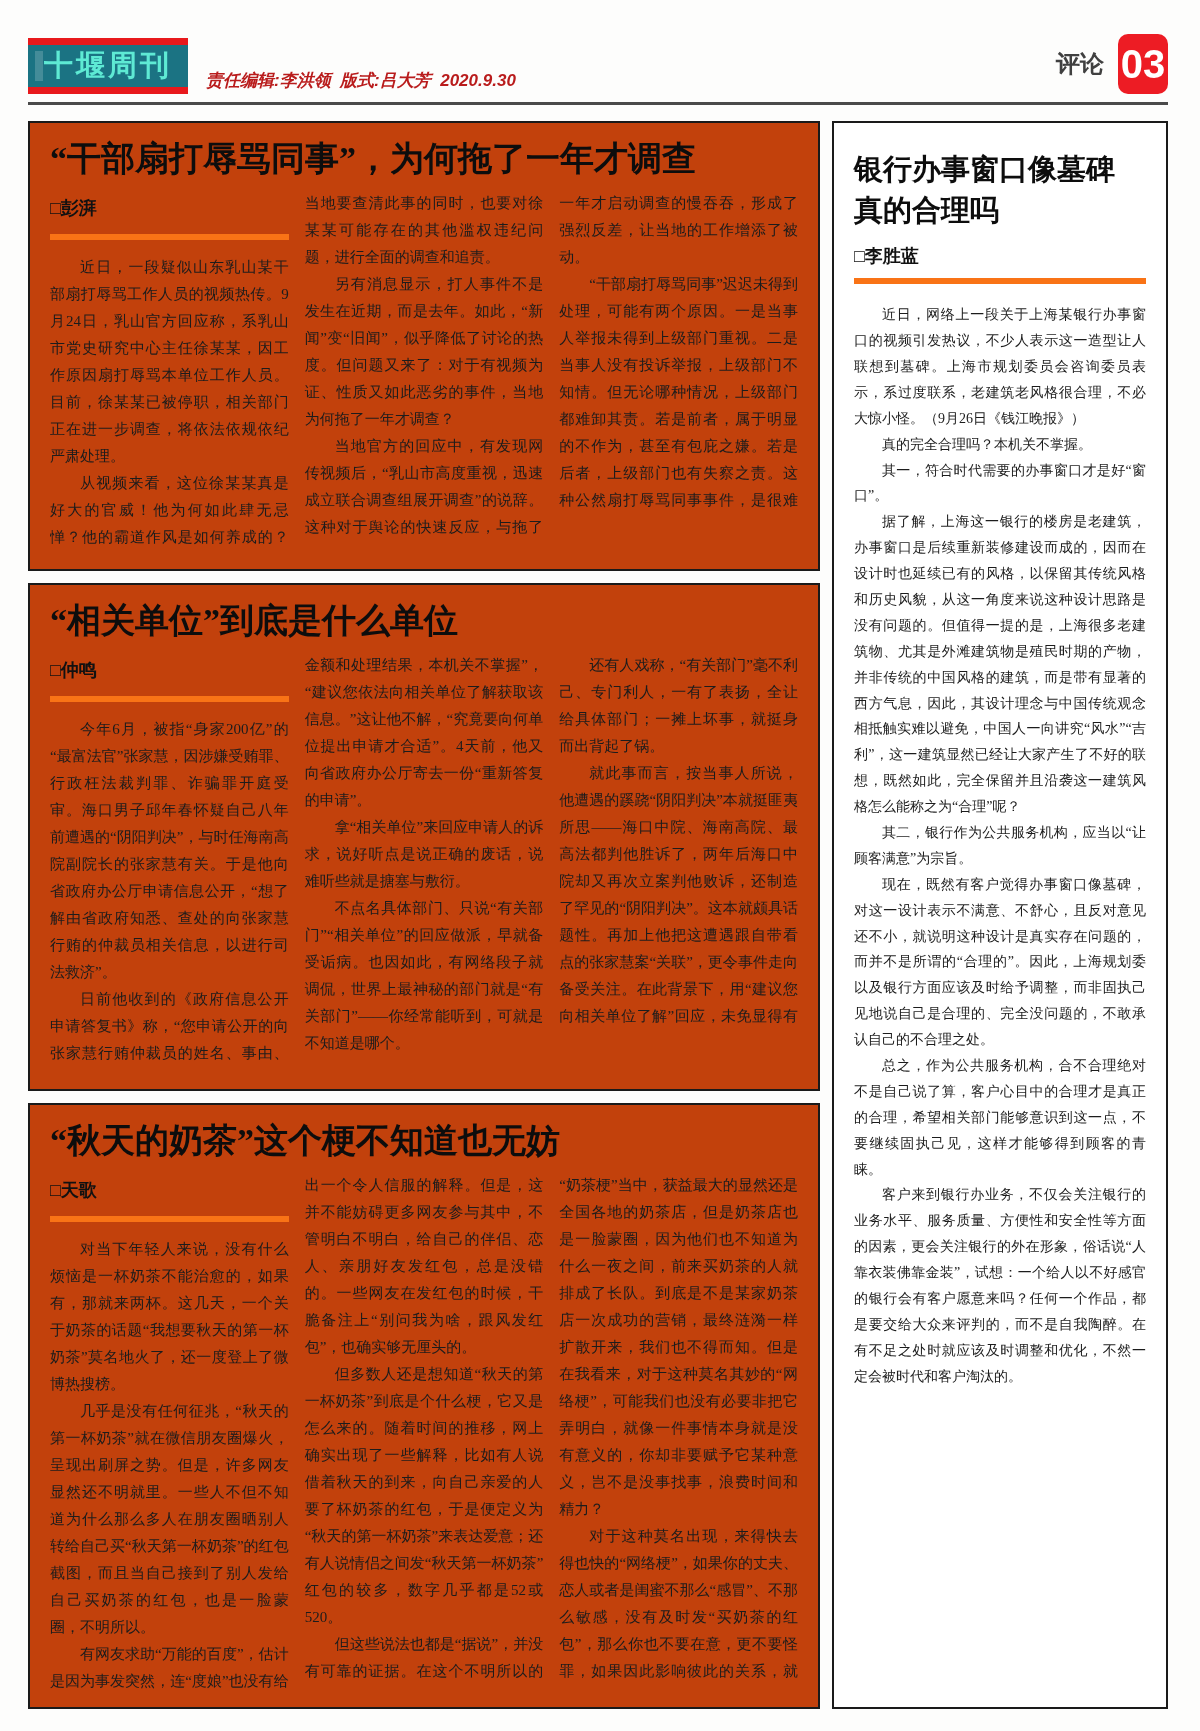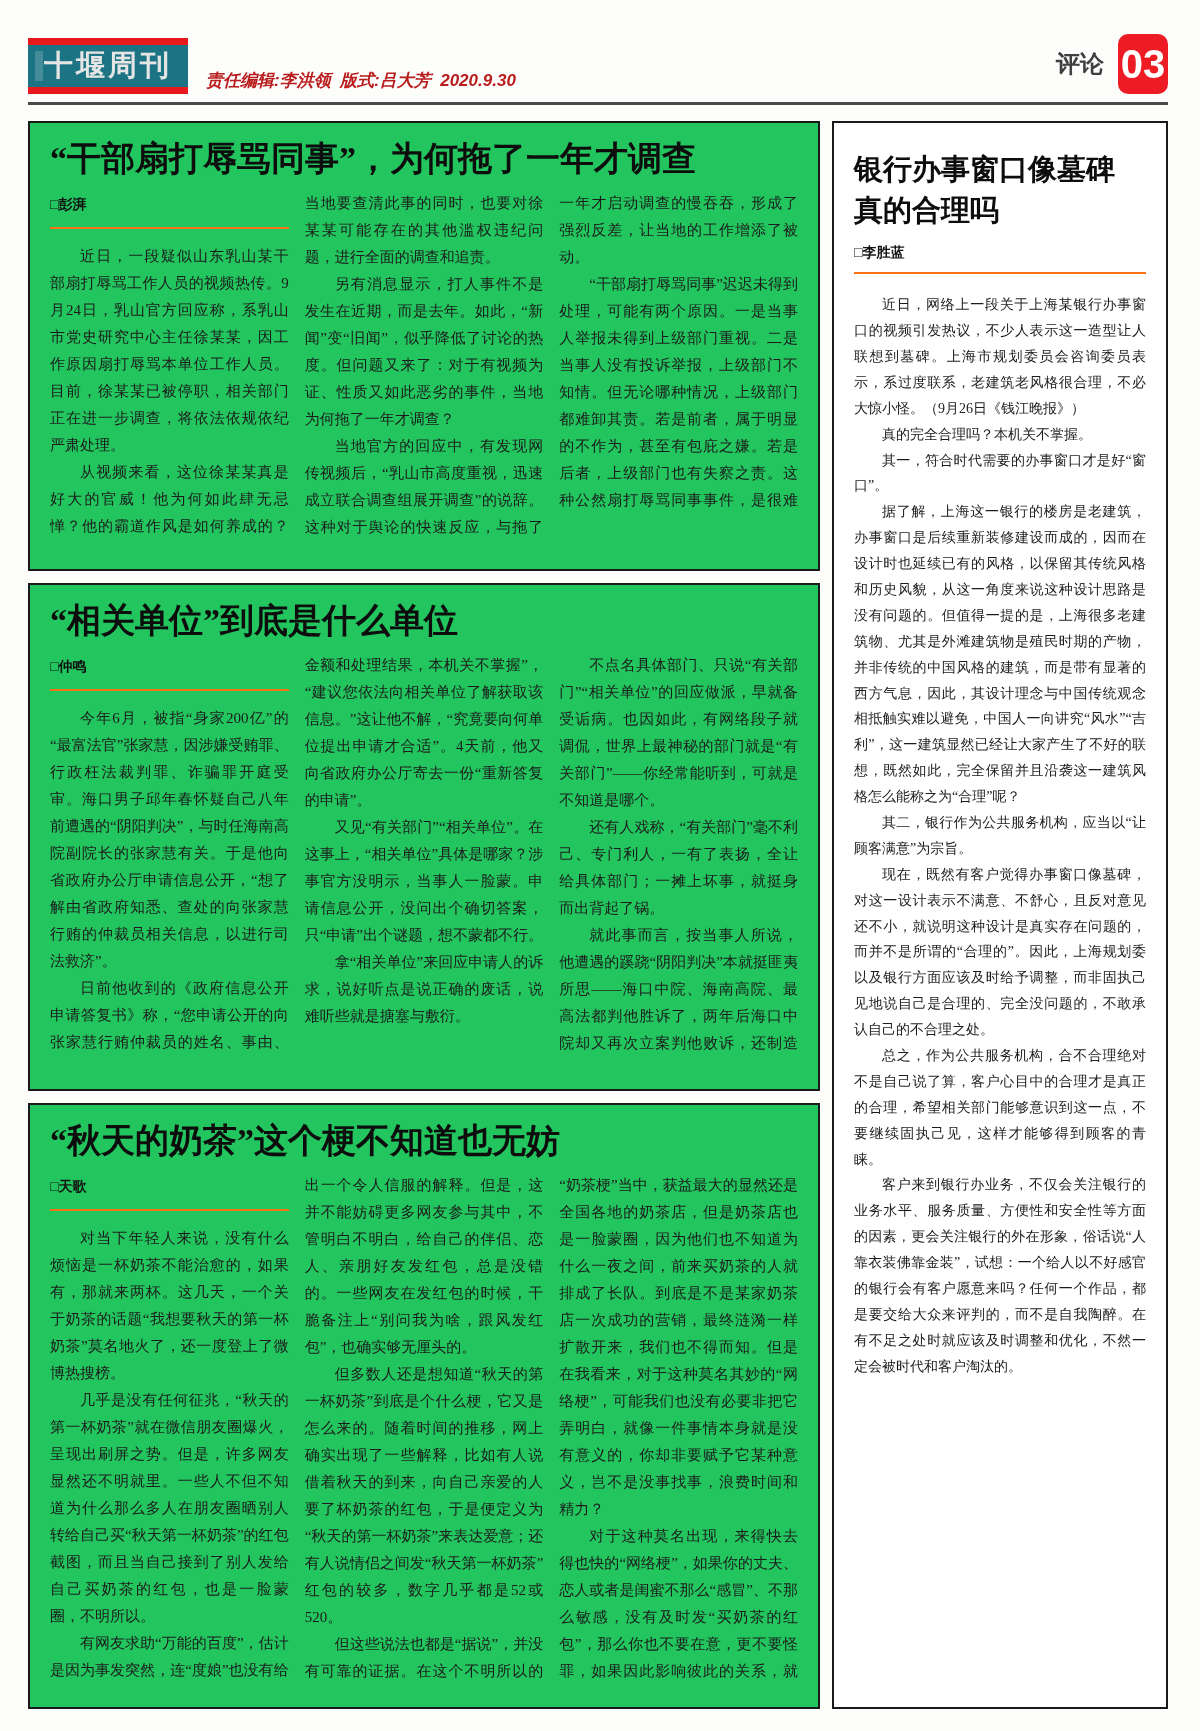--- a/index.html
+++ b/index.html
@@ -21,21 +21,21 @@
     padding-bottom:8px;
   }
   .masthead{
     width:160px;height:56px;
     display:flex;flex-direction:column;
     flex-shrink:0;
   }
   .masthead .bar{height:7px;}
   .masthead .mid{
     flex:1;display:flex;align-items:center;justify-content:center;
-    color:#e5e5e5;font-size:29px;font-weight:bold;letter-spacing:3px;
+    color:#5eead4;font-size:29px;font-weight:bold;letter-spacing:3px;
     position:relative;
   }
   .masthead .mid::before{
     content:"";position:absolute;left:7px;top:6px;bottom:6px;width:8px;
     background:rgba(255,255,255,0.18);
   }
   .editor-line{
     margin-left:18px;
     font-family:"Liberation Sans","DejaVu Sans",sans-serif;
     font-weight:bold;font-style:italic;
@@ -51,43 +51,43 @@
   .page-badge{
     width:50px;height:60px;border-radius:10px;
     color:#fff;display:flex;align-items:center;justify-content:center;
     font-family:"Liberation Sans","DejaVu Sans",sans-serif;
     font-size:40px;font-weight:bold;
   }
 
   
   .content{display:flex;gap:12px;margin-top:16px;}
   .left-col{width:792px;display:flex;flex-direction:column;gap:12px;flex-shrink:0;}
-  .box{border:2px solid #1a1a1a;background:#22c55e;padding:12px 20px 4px 20px;box-sizing:border-box;}
+  .box{border:2px solid #1a1a1a;background:#c2410c;padding:12px 20px 4px 20px;box-sizing:border-box;}
   .box1{height:450px;}
   .box2{height:508px;}
   .box3{height:606px;}
 
   .article-title{
     font-size:34px;font-weight:900;color:#0d0d0d;
     margin:4px 0 10px 0;line-height:1.2;
     letter-spacing:0px;
   }
   .article-body{
     column-count:3;column-gap:16px;column-fill:auto;
     font-size:15px;line-height:1.8;
     text-align:justify;overflow:hidden;
   }
   .box1 .article-body{height:372px;}
   .box2 .article-body{height:428px;}
   .box3 .article-body{height:528px;}
 
   .author{
     font-family:"Liberation Sans","DejaVu Sans",sans-serif;
-    font-size:14px;font-weight:bold;color:#111;
-    border-bottom:2px solid #f97316;
+    font-size:18px;font-weight:bold;color:#111;
+    border-bottom:6px solid #f97316;
     padding:2px 0 10px 0;margin-bottom:14px;
     text-indent:0;
   }
   .article-body p{margin:0;text-indent:2em;}
 
   
   .right-box{
     flex:1;border:2px solid #1a1a1a;background:#fff;
     padding:26px 20px 0 20px;box-sizing:border-box;
     height:1588px;overflow:hidden;
@@ -136,21 +136,20 @@
 
         </div>
       </div>
 
       <div class="box box2">
         <h1 class="article-title">“相关单位”到底是什么单位</h1>
         <div class="article-body">
           <div class="author">□仲鸣</div>
           <p>今年6月，被指“身家200亿”的“最富法官”张家慧，因涉嫌受贿罪、行政枉法裁判罪、诈骗罪开庭受审。海口男子邱年春怀疑自己八年前遭遇的“阴阳判决”，与时任海南高院副院长的张家慧有关。于是他向省政府办公厅申请信息公开，“想了解由省政府知悉、查处的向张家慧行贿的仲裁员相关信息，以进行司法救济”。</p>
           <p>日前他收到的《政府信息公开申请答复书》称，“您申请公开的向张家慧行贿仲裁员的姓名、事由、金额和处理结果，本机关不掌握”，“建议您依法向相关单位了解获取该信息。”这让他不解，“究竟要向何单位提出申请才合适”。4天前，他又向省政府办公厅寄去一份“重新答复的申请”。</p>
-          <p>又见“有关部门”“相关单位”。在这事上，“相关单位”具体是哪家？涉事官方没明示，当事人一脸蒙。申请信息公开，没问出个确切答案，只“申请”出个谜题，想不蒙都不行。</p>
           <p>拿“相关单位”来回应申请人的诉求，说好听点是说正确的废话，说难听些就是搪塞与敷衍。</p>
           <p>不点名具体部门、只说“有关部门”“相关单位”的回应做派，早就备受诟病。也因如此，有网络段子就调侃，世界上最神秘的部门就是“有关部门”——你经常能听到，可就是不知道是哪个。</p>
           <p>还有人戏称，“有关部门”毫不利己、专门利人，一有了表扬，全让给具体部门；一摊上坏事，就挺身而出背起了锅。</p>
           <p>就此事而言，按当事人所说，他遭遇的蹊跷“阴阳判决”本就挺匪夷所思——海口中院、海南高院、最高法都判他胜诉了，两年后海口中院却又再次立案判他败诉，还制造了罕见的“阴阳判决”。这本就颇具话题性。再加上他把这遭遇跟自带看点的张家慧案“关联”，更令事件走向备受关注。在此背景下，用“建议您向相关单位了解”回应，未免显得有些单薄，要回应多方关切，还得语焉“更”详才行。</p>
 
         </div>
       </div>
 
       <div class="box box3">
         <h1 class="article-title">“秋天的奶茶”这个梗不知道也无妨</h1>

